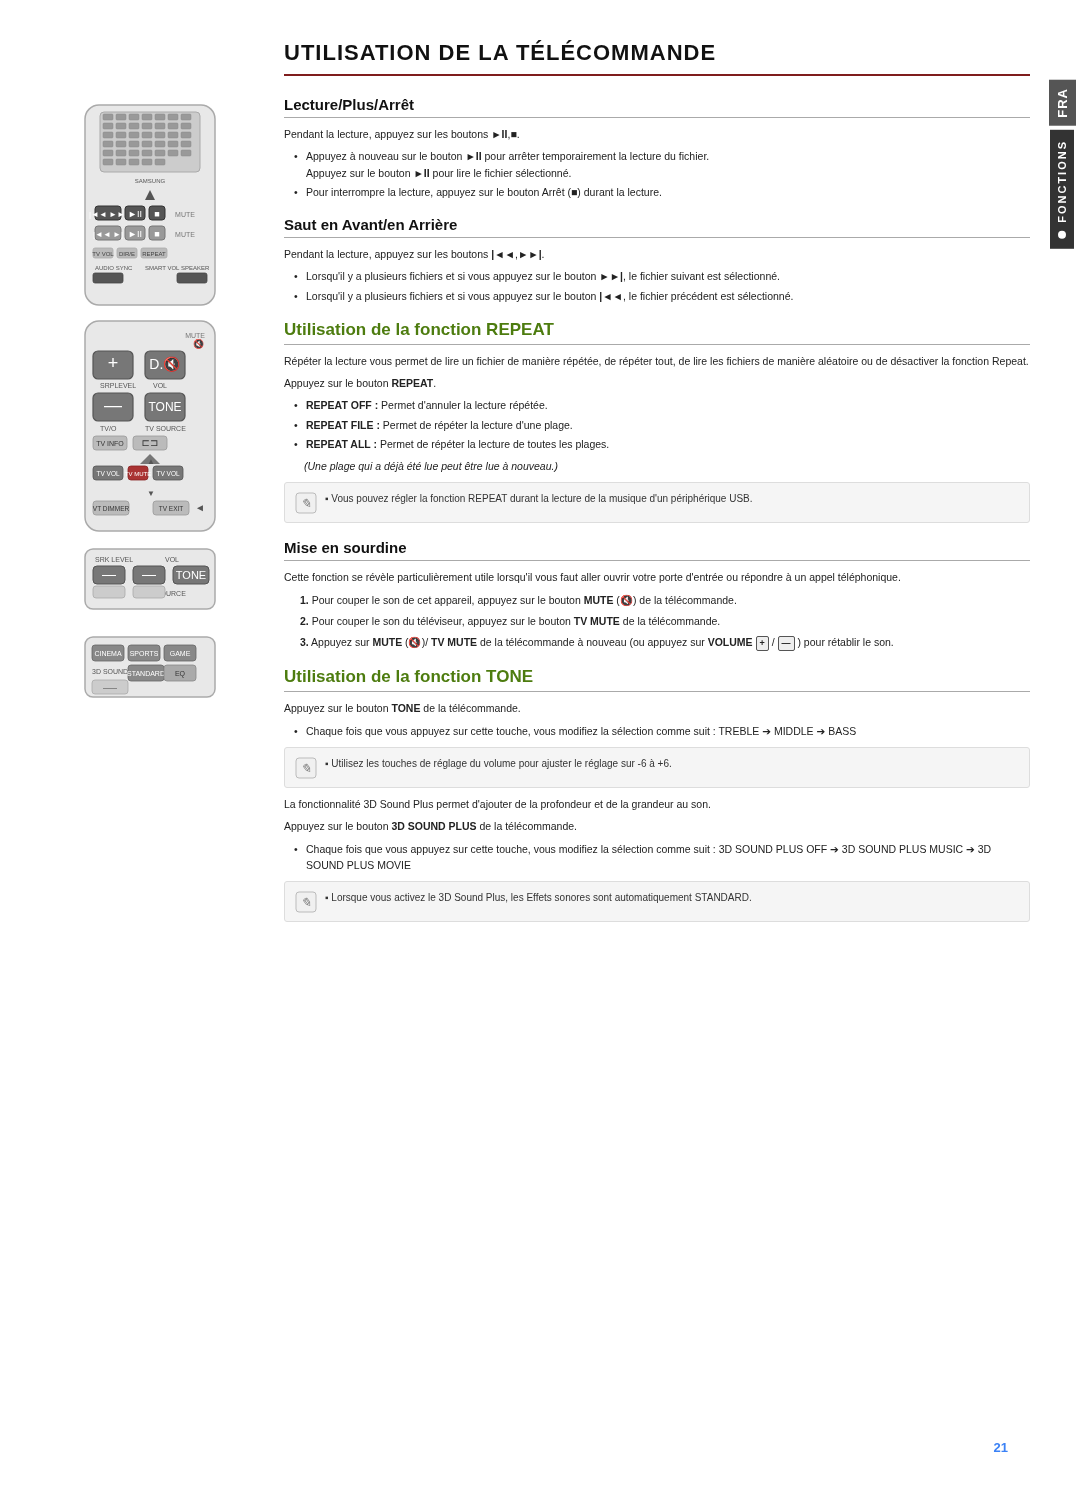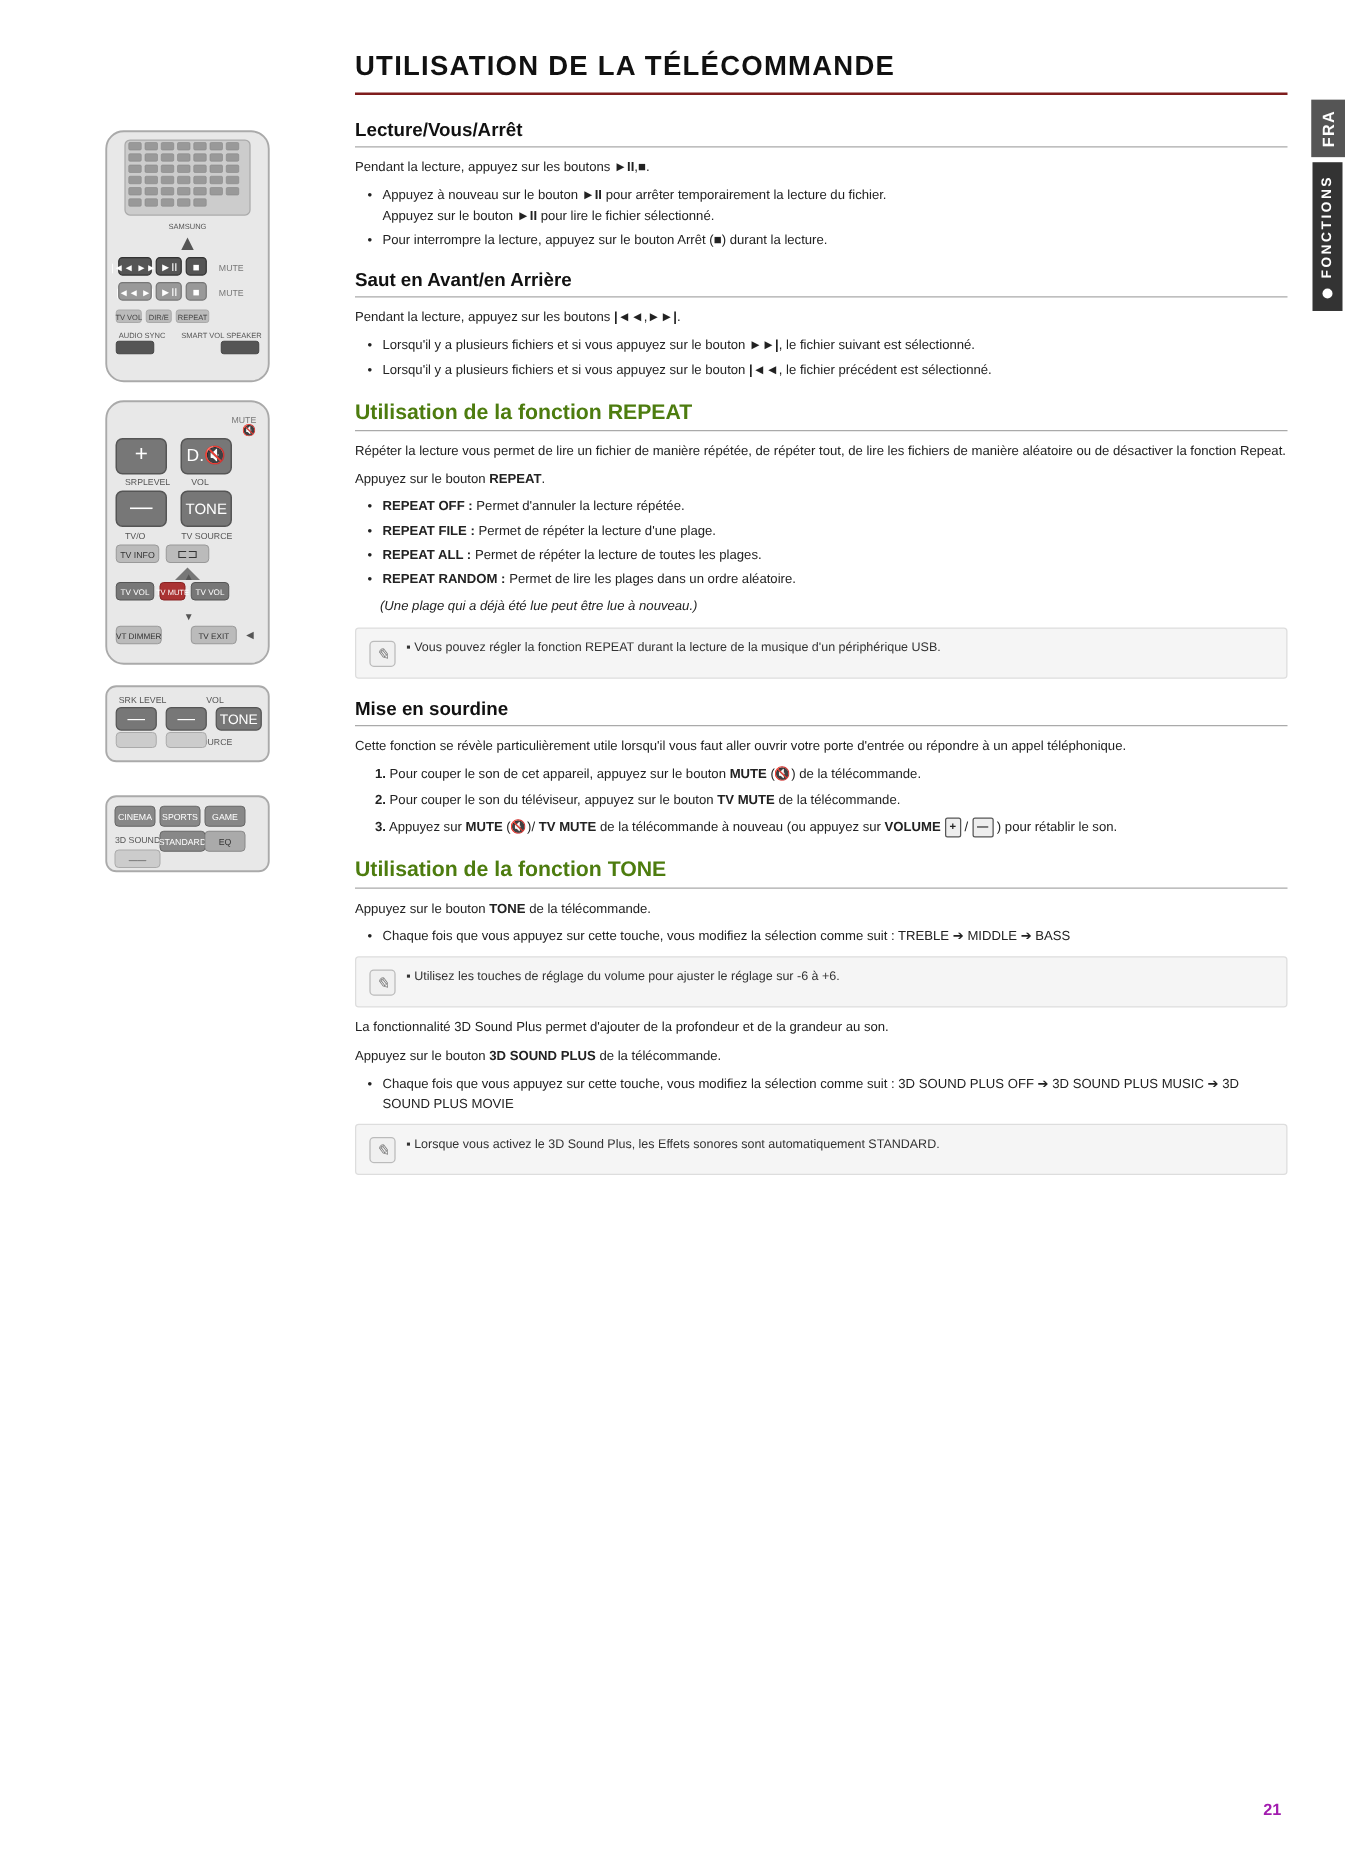--- a/index.html
+++ b/index.html
@@ -196,24 +196,24 @@
     .note-text {
       font-size: 10px;
       line-height: 1.5;
       color: #333;
     }
 
     
     .page-number-bar {
       position: absolute;
       bottom: 30px;
-      right: 55px;
+      right: 72px;
       font-size: 13px;
       font-weight: bold;
-      color: #a21caf;
+      color: #3b82f6;
     }
 
     
     .inline-btn {
       display: inline-block;
       border: 1px solid #555;
       border-radius: 2px;
       padding: 0 3px;
       font-size: 9px;
       font-weight: bold;
@@ -413,21 +413,21 @@
 
     </div>
 
     <div class="right-column">
 
       <div class="page-title-bar">
         <h1 class="page-title">UTILISATION DE LA TÉLÉCOMMANDE</h1>
       </div>
 
       <div>
-        <h2 class="section-heading">Lecture/Vous/Arrêt</h2>
+        <h2 class="section-heading">Lecture/Plus/Arrêt</h2>
         <p class="section-body">
           Pendant la lecture, appuyez sur les boutons <strong>►II</strong>,<strong>■</strong>.
         </p>
         <ul class="bullet-list">
           <li>Appuyez à nouveau sur le bouton <strong>►II</strong> pour arrêter temporairement la lecture du fichier.<br>Appuyez sur le bouton <strong>►II</strong> pour lire le fichier sélectionné.</li>
           <li>Pour interrompre la lecture, appuyez sur le bouton Arrêt (<strong>■</strong>) durant la lecture.</li>
         </ul>
       </div>
 
       <div>
@@ -442,21 +442,20 @@
       </div>
 
       <div>
         <h2 class="section-heading-large">Utilisation de la fonction REPEAT</h2>
         <p class="section-body">Répéter la lecture vous permet de lire un fichier de manière répétée, de répéter tout, de lire les fichiers de manière aléatoire ou de désactiver la fonction Repeat.</p>
         <p class="section-body">Appuyez sur le bouton <strong>REPEAT</strong>.</p>
         <ul class="bullet-list">
           <li><strong>REPEAT OFF :</strong> Permet d'annuler la lecture répétée.</li>
           <li><strong>REPEAT FILE :</strong> Permet de répéter la lecture d'une plage.</li>
           <li><strong>REPEAT ALL :</strong> Permet de répéter la lecture de toutes les plages.</li>
-          <li><strong>REPEAT RANDOM :</strong> Permet de lire les plages dans un ordre aléatoire.</li>
         </ul>
         <p class="section-body indent">(Une plage qui a déjà été lue peut être lue à nouveau.)</p>
         <div class="note-box">
           <svg class="note-icon" viewBox="0 0 22 22">
             <rect x="1" y="1" width="20" height="20" rx="3" fill="#f0f0f0" stroke="#bbb" stroke-width="1"></rect>
             <text x="11" y="16" text-anchor="middle" font-size="13" fill="#777" font-family="Georgia, serif" font-style="italic">✎</text>
           </svg>
           <p class="note-text">▪  Vous pouvez régler la fonction REPEAT durant la lecture de la musique d'un périphérique USB.</p>
         </div>
       </div>

